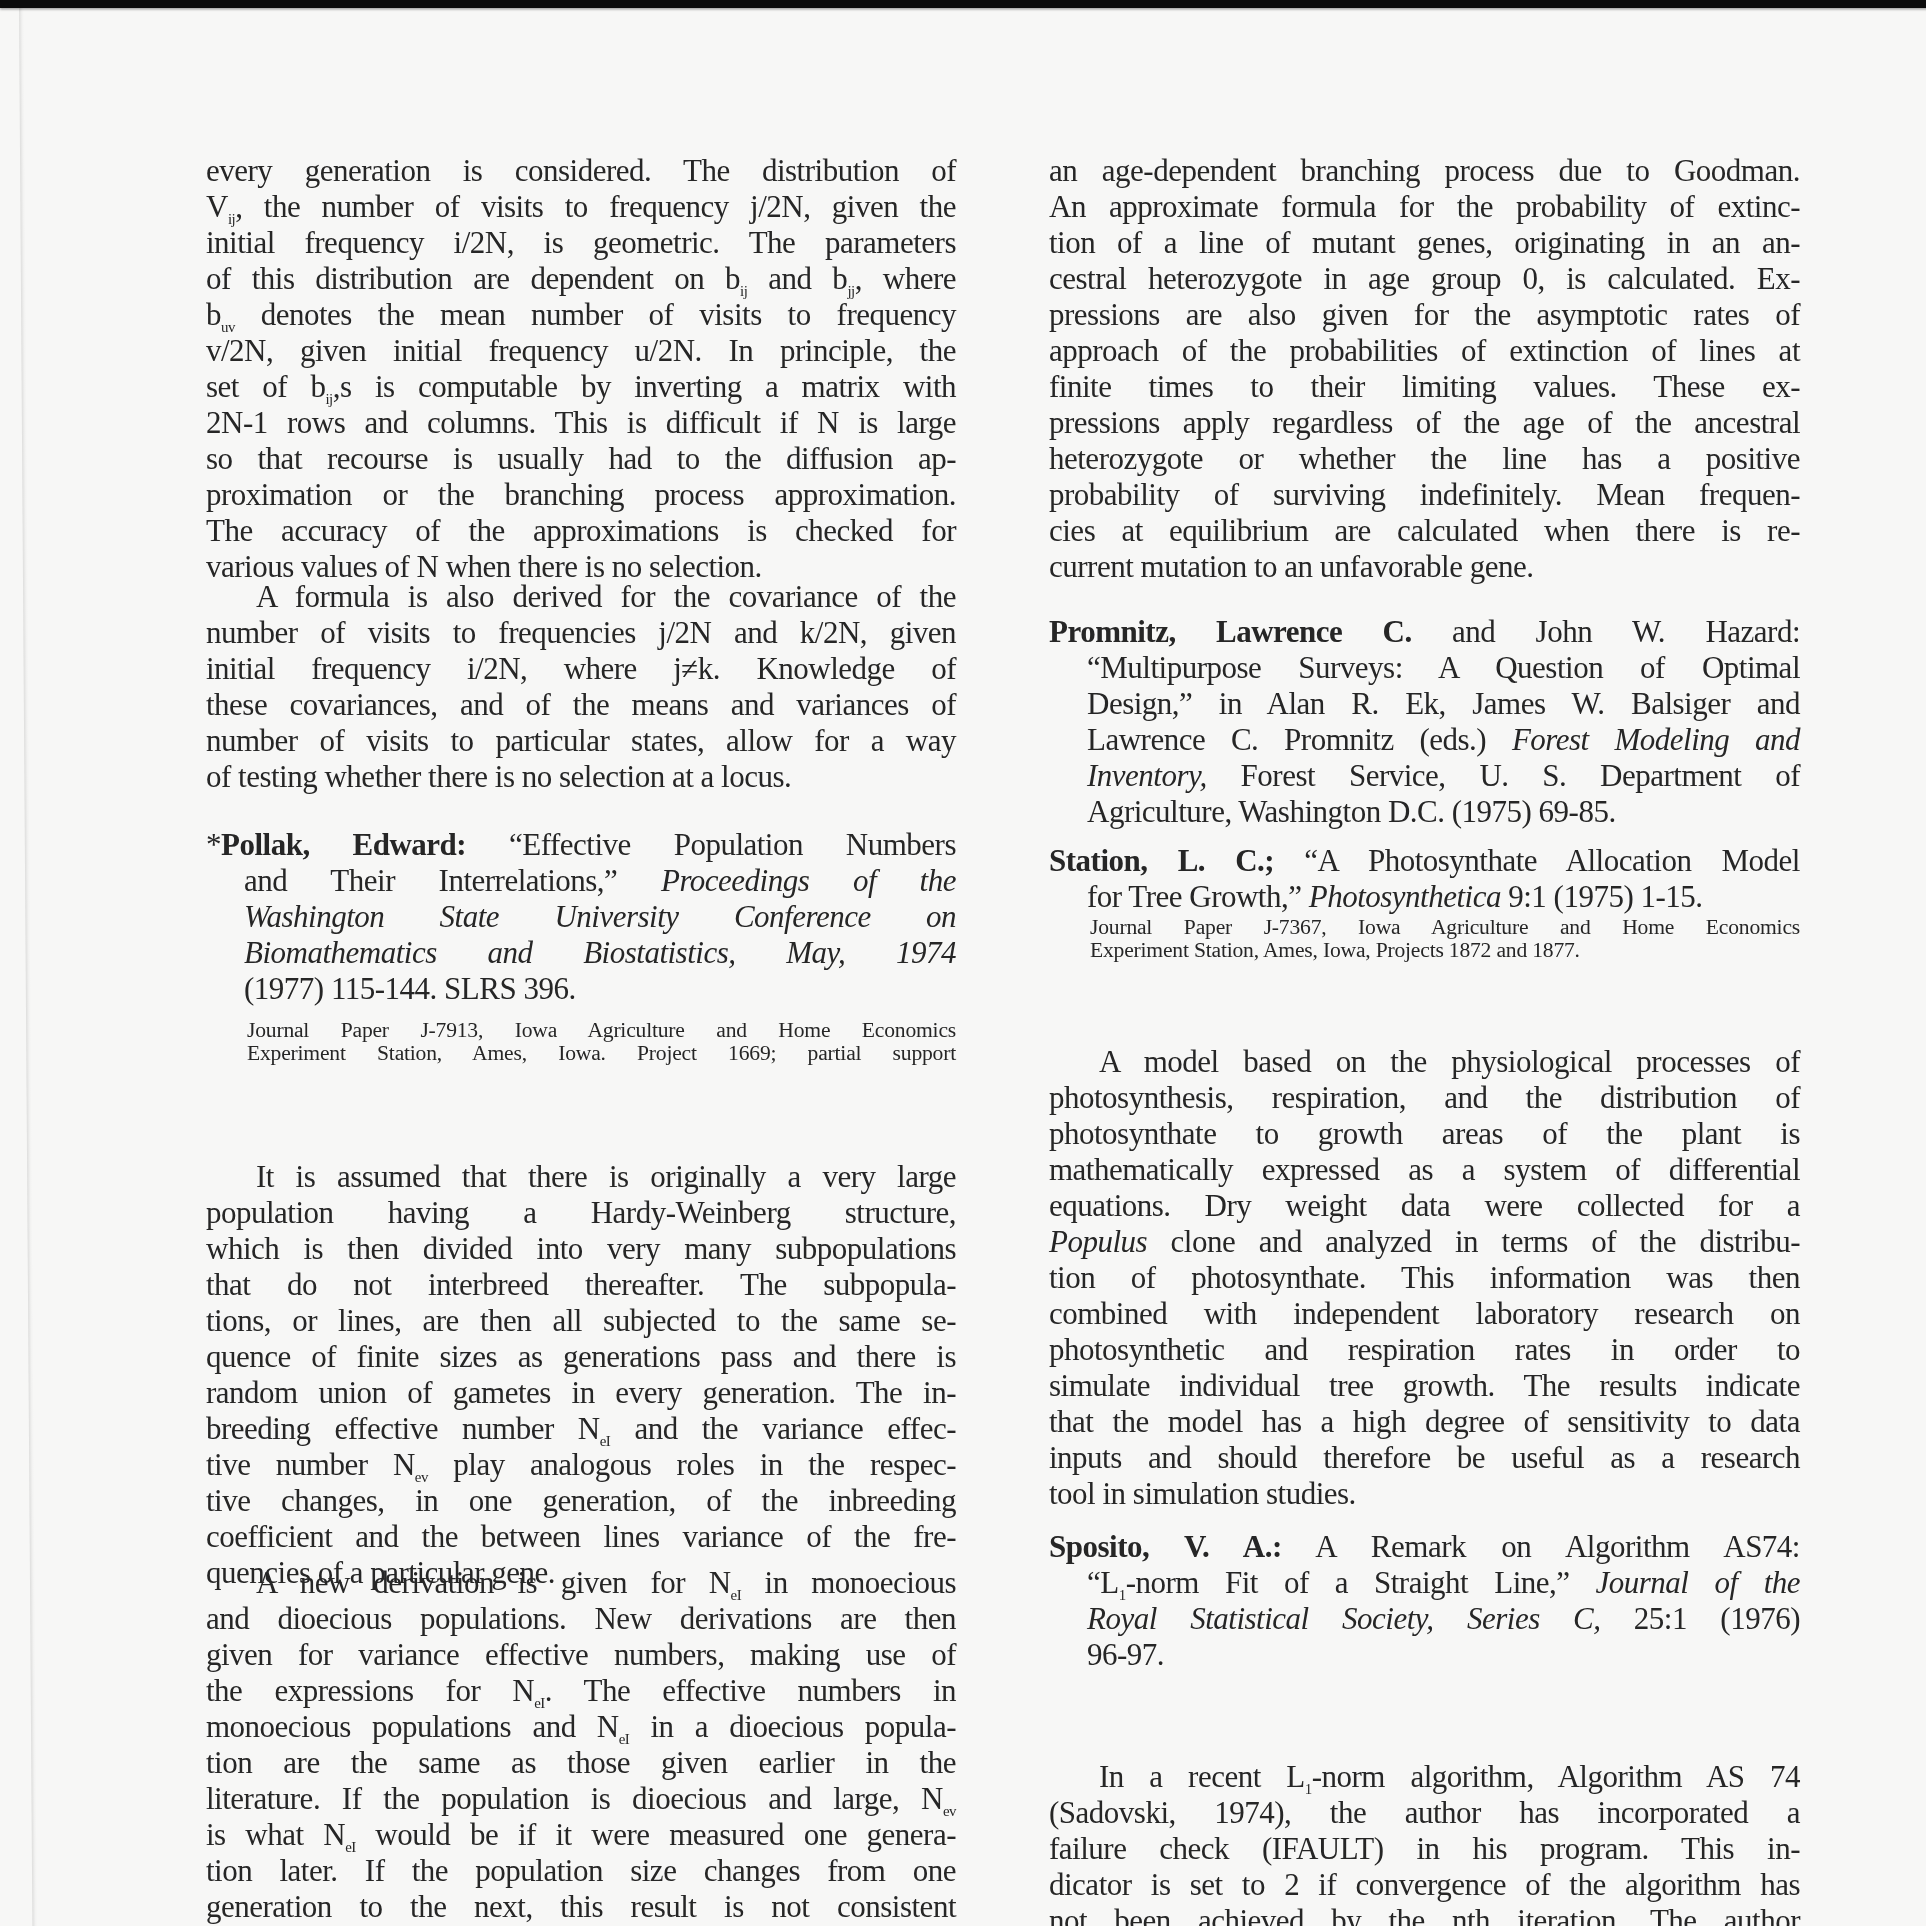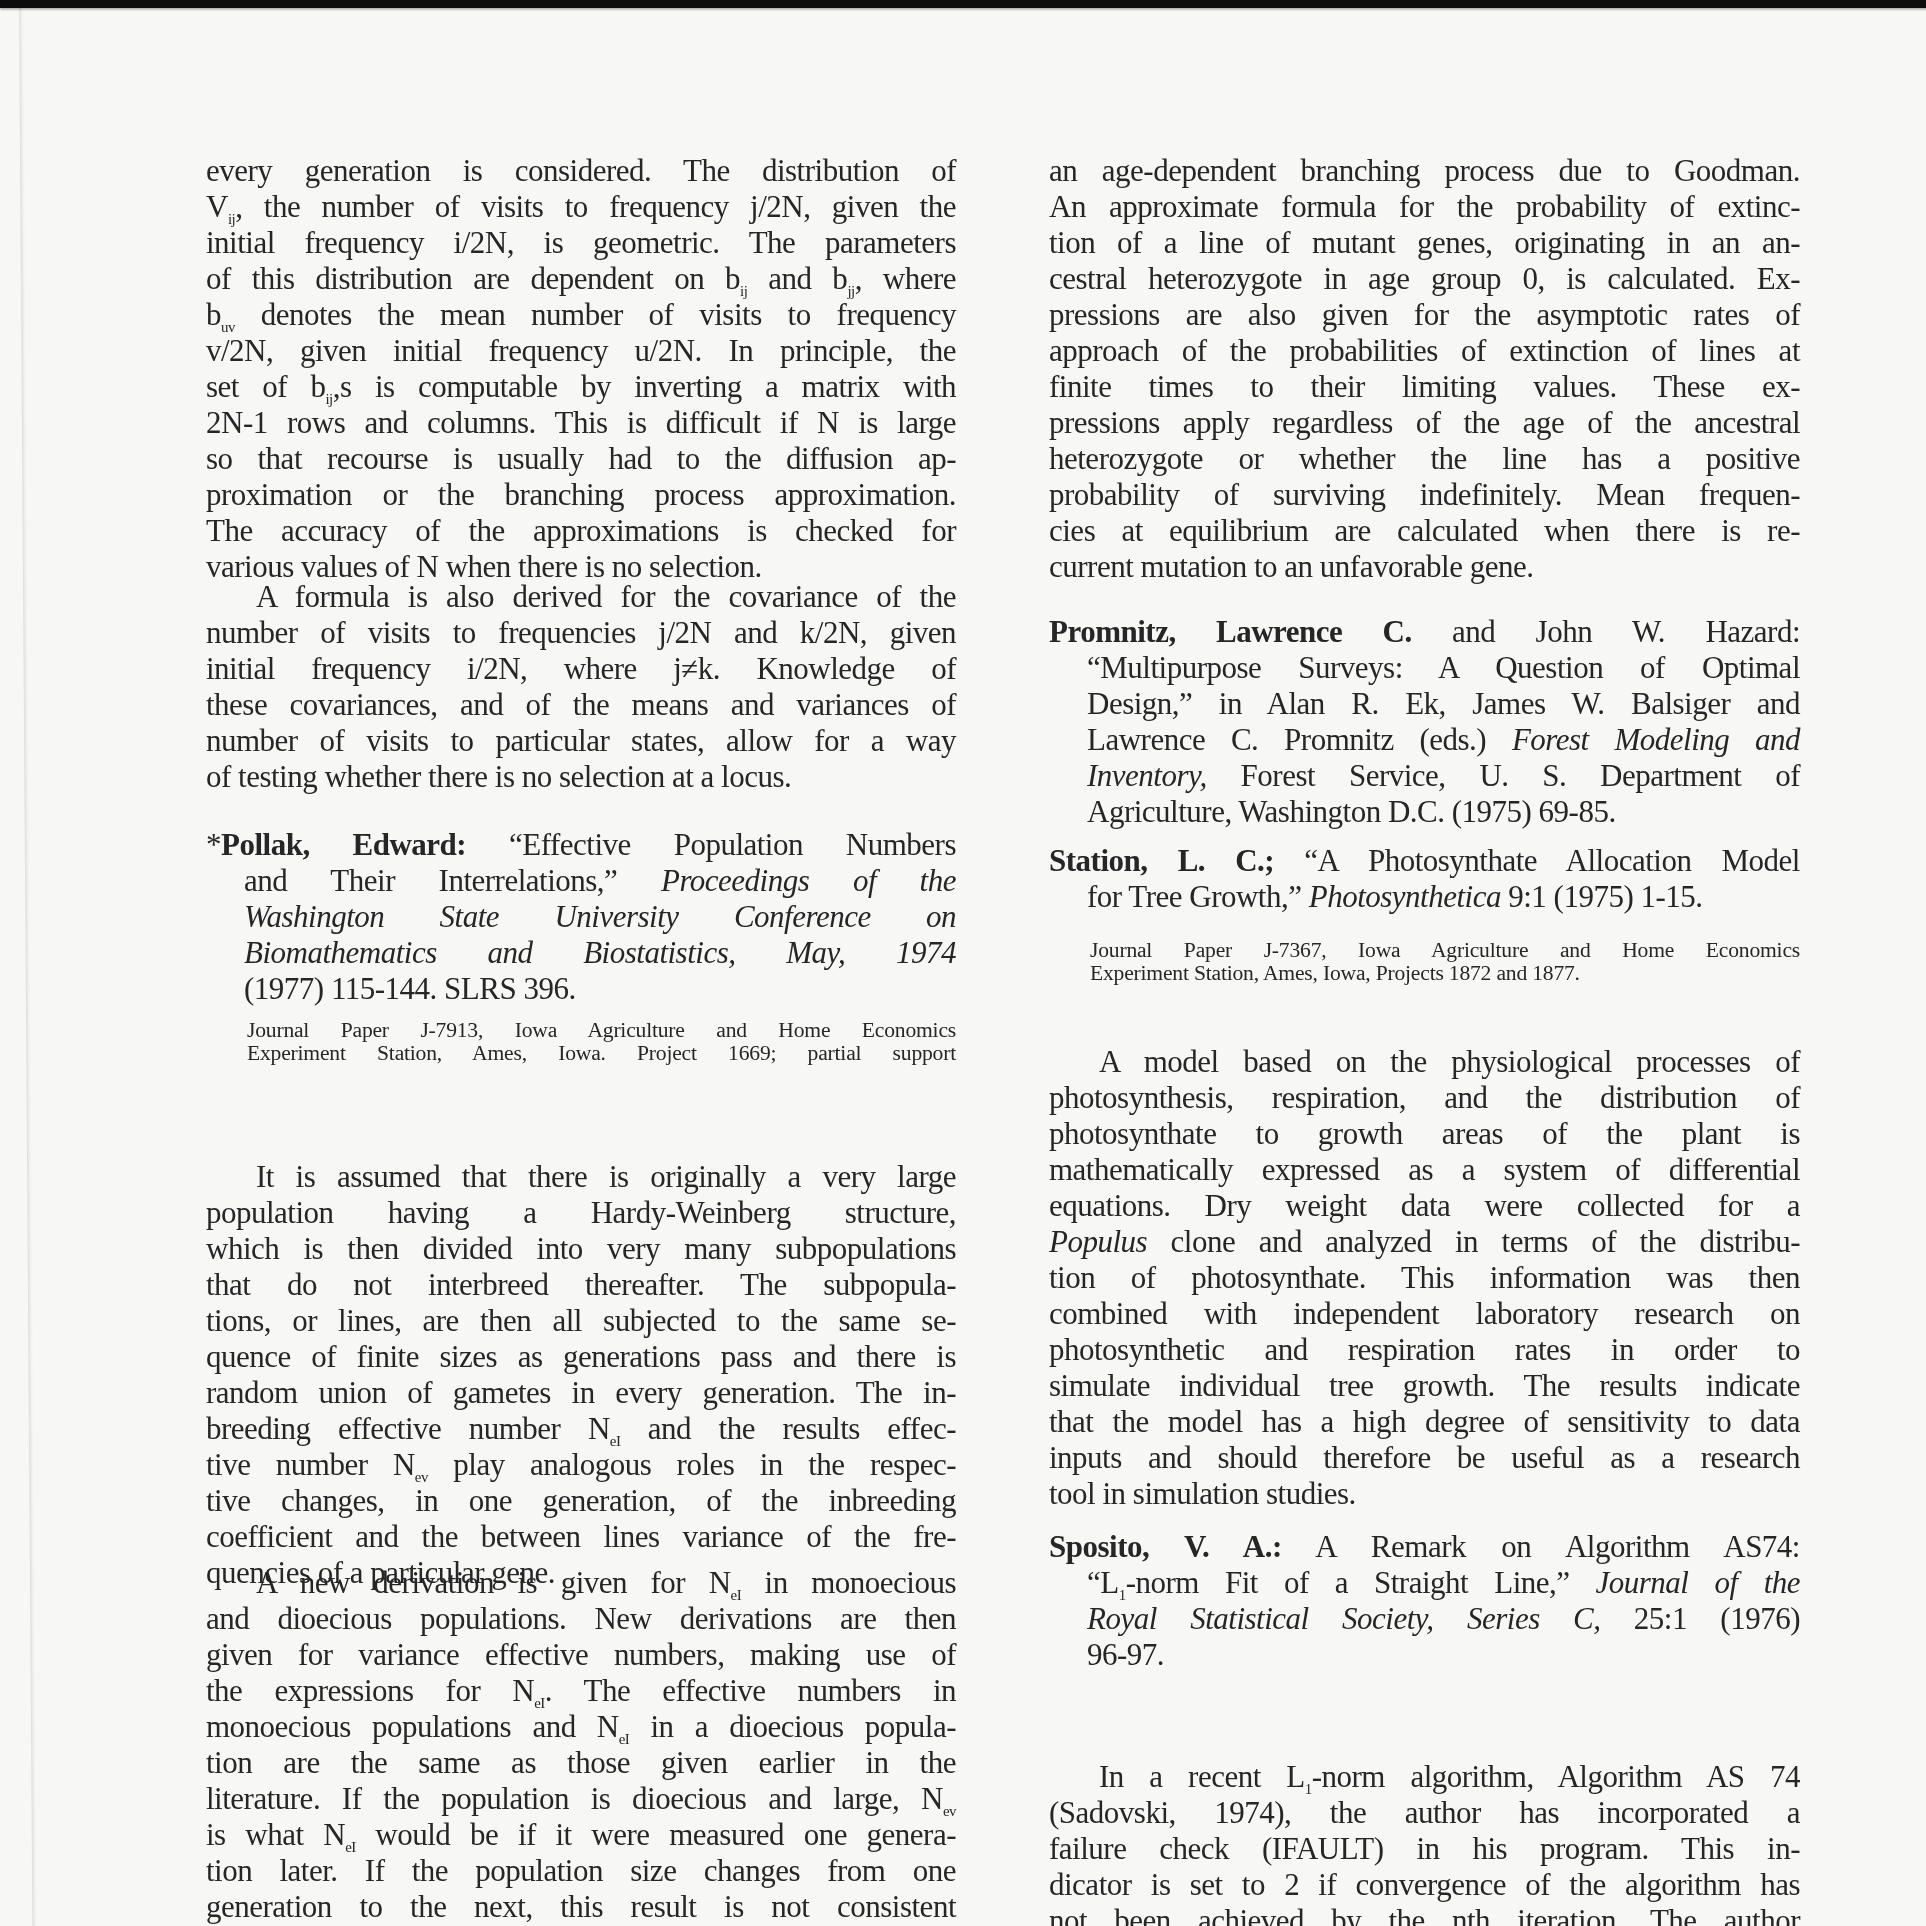--- a/index.html
+++ b/index.html
@@ -80,21 +80,21 @@
       </div>
     </div>
     <div class="blk paragraph" style="top: 1159px;">
       <span class="ln first-indent"><span>It is assumed that there is originally a very large</span></span>
       <span class="ln"><span>population having a Hardy-Weinberg structure,</span></span>
       <span class="ln"><span>which is then divided into very many subpopulations</span></span>
       <span class="ln"><span>that do not interbreed thereafter. The subpopula-</span></span>
       <span class="ln"><span>tions, or lines, are then all subjected to the same se-</span></span>
       <span class="ln"><span>quence of finite sizes as generations pass and there is</span></span>
       <span class="ln"><span>random union of gametes in every generation. The in-</span></span>
-      <span class="ln"><span>breeding effective number N</span><sub>eI</sub><span> and the results effec-</span></span>
+      <span class="ln"><span>breeding effective number N</span><sub>eI</sub><span> and the variance effec-</span></span>
       <span class="ln"><span>tive number N</span><sub>ev</sub><span> play analogous roles in the respec-</span></span>
       <span class="ln"><span>tive changes, in one generation, of the inbreeding</span></span>
       <span class="ln"><span>coefficient and the between lines variance of the fre-</span></span>
       <span class="ln last"><span>quencies of a particular gene.</span></span>
     </div>
     <div class="blk paragraph" style="top: 1565px;">
       <span class="ln first-indent"><span>A new derivation is given for N</span><sub>eI</sub><span> in monoecious</span></span>
       <span class="ln"><span>and dioecious populations. New derivations are then</span></span>
       <span class="ln"><span>given for variance effective numbers, making use of</span></span>
       <span class="ln"><span>the expressions for N</span><sub>eI</sub><span>. The effective numbers in</span></span>
@@ -126,21 +126,21 @@
       <span class="ln"><b>Promnitz, Lawrence C.</b><span> and John W. Hazard:</span></span>
       <span class="ln hang"><span>“Multipurpose Surveys: A Question of Optimal</span></span>
       <span class="ln hang"><span>Design,” in Alan R. Ek, James W. Balsiger and</span></span>
       <span class="ln hang"><span>Lawrence C. Promnitz (eds.) </span><i>Forest Modeling and</i></span>
       <span class="ln hang"><i>Inventory,</i><span> Forest Service, U. S. Department of</span></span>
       <span class="ln last hang"><span>Agriculture, Washington D.C. (1975) 69-85.</span></span>
     </div>
     <div class="blk citation" style="top: 843px;">
       <span class="ln"><b>Station, L. C.;</b><span> “A Photosynthate Allocation Model</span></span>
       <span class="ln last hang"><span>for Tree Growth,” </span><i>Photosynthetica</i><span> 9:1 (1975) 1-15.</span></span>
-      <div class="note" style="margin-top: 24px;">
+      <div class="note" style="margin-top: 1px;">
         <span class="ln hang">Journal Paper J-7367, Iowa Agriculture and Home Economics</span>
         <span class="ln hang last">Experiment Station, Ames, Iowa, Projects 1872 and 1877.</span>
       </div>
     </div>
     <div class="blk paragraph" style="top: 1044px;">
       <span class="ln first-indent"><span>A model based on the physiological processes of</span></span>
       <span class="ln"><span>photosynthesis, respiration, and the distribution of</span></span>
       <span class="ln"><span>photosynthate to growth areas of the plant is</span></span>
       <span class="ln"><span>mathematically expressed as a system of differential</span></span>
       <span class="ln"><span>equations. Dry weight data were collected for a</span></span>

